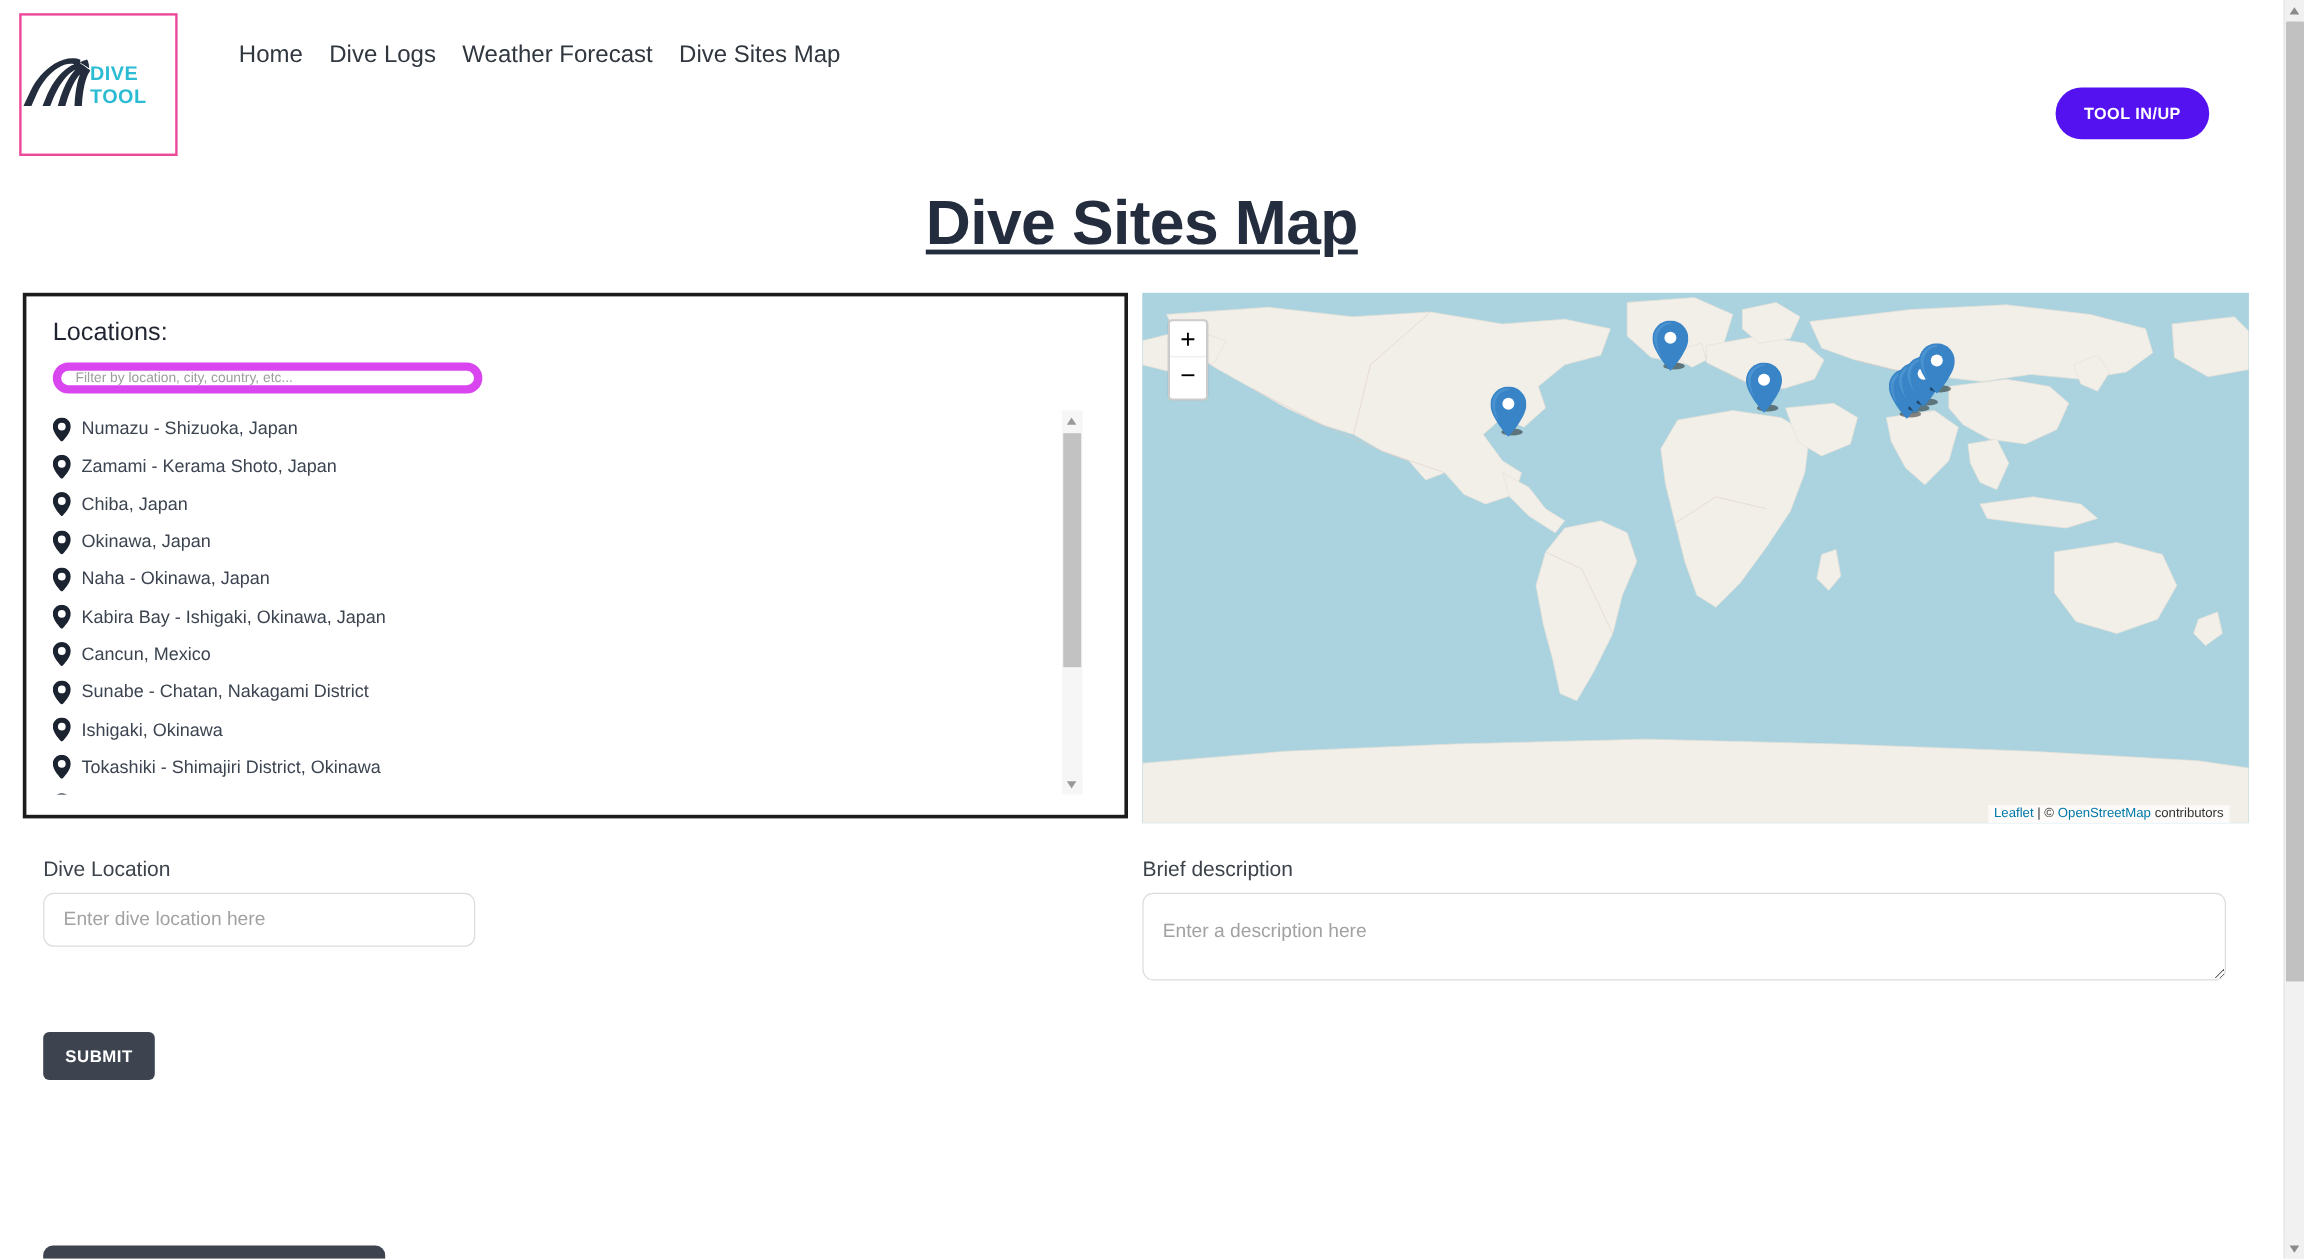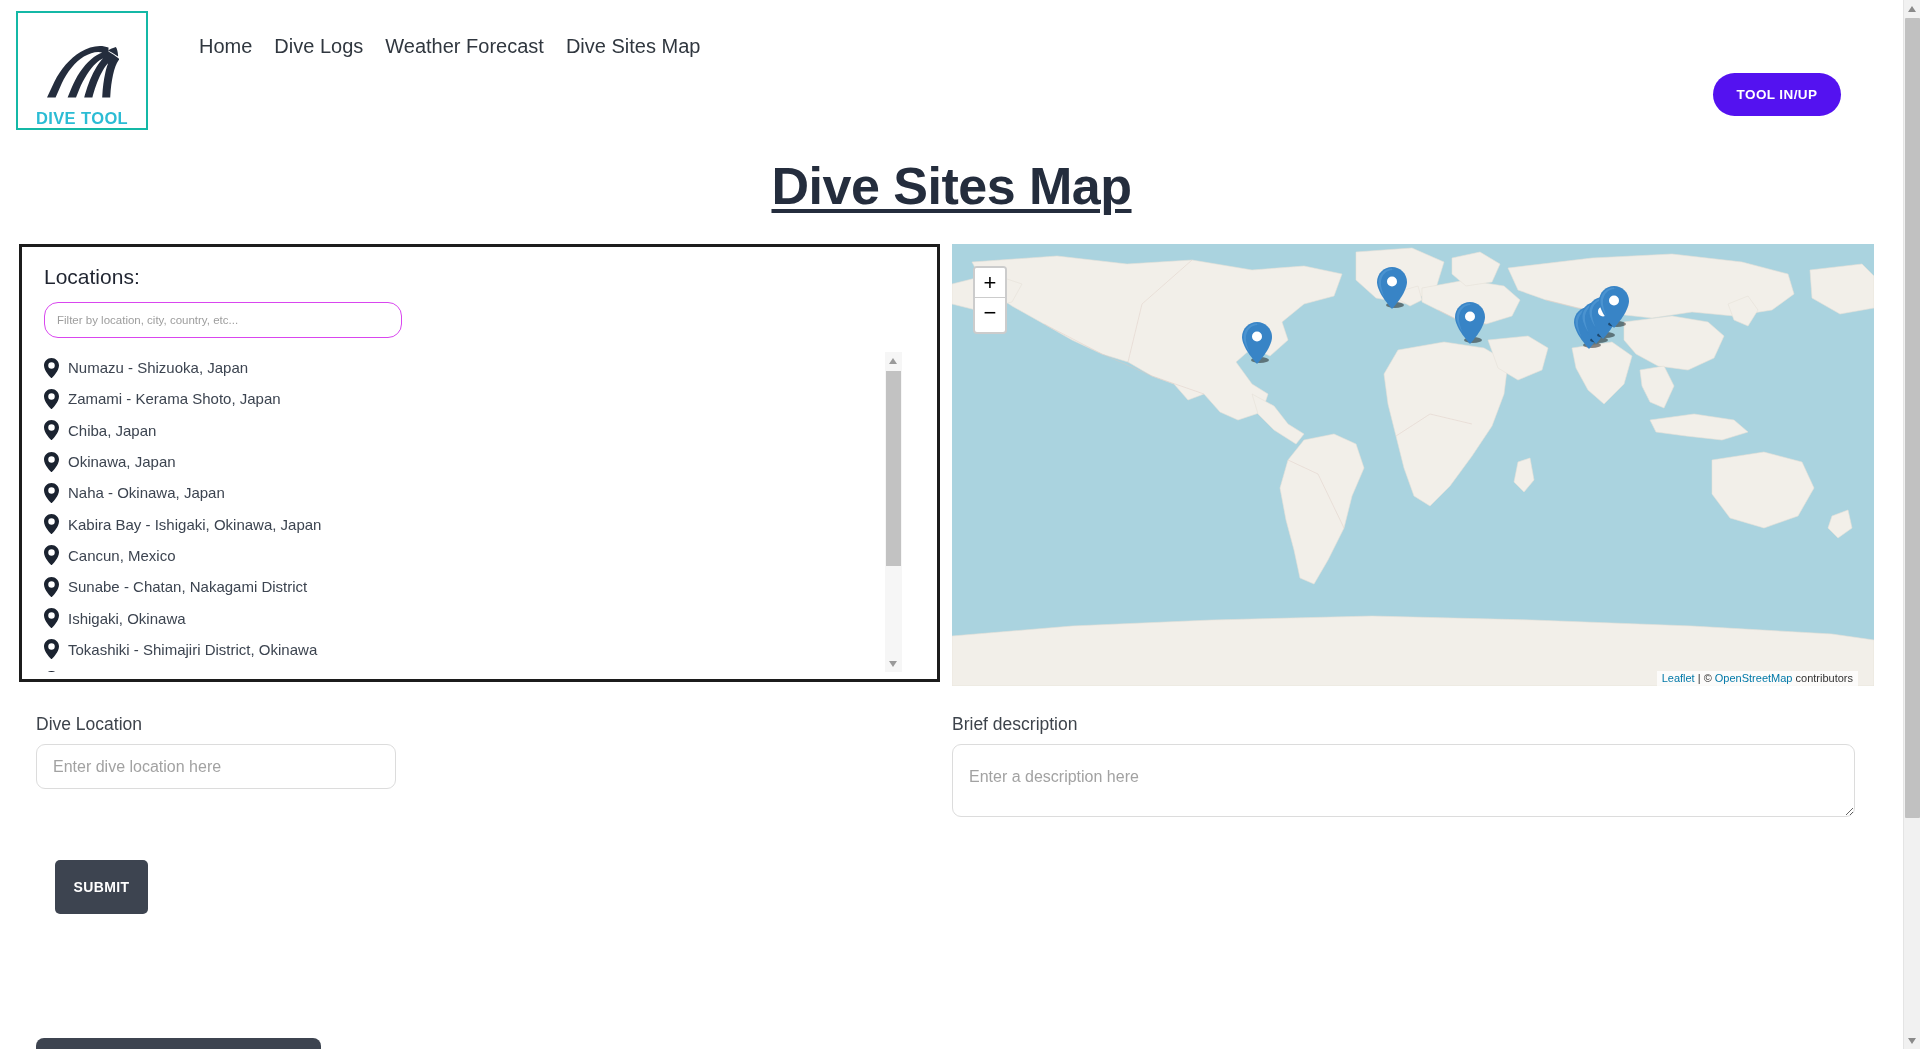--- a/index.html
+++ b/index.html
@@ -48,24 +48,24 @@
 
   
   #header {
     position:relative;
     height:152px;
     background:#fff;
   }
   #logo-box {
     position:absolute; left:16px; top:11px;
     width:132px; height:119px;
-    border:2px solid #14b8a6;
-    background:#fff;
-    display:flex; flex-direction:column;
-    align-items:center; justify-content:flex-end;
+    border:2px solid #ec4899;
+    background:#fff;
+    display:flex; flex-direction:row;
+    align-items:center; justify-content:space-between;
   }
   #logo-wave { width:74px; height:62px; display:block; }
   #logo-text {
     margin-top:3px;
     color:#2bbcd4;
     font-weight:bold;
     font-size:16.5px;
     letter-spacing:0.4px;
   }
   #nav {
@@ -122,22 +122,22 @@
     padding:18px 0 0 22px;
     overflow:hidden;
   }
   #locations-heading {
     font-size:21px;
     color:#1f2430;
     margin:0 0 13px 0;
     font-weight:normal;
   }
   #filter-input {
-    width:358px; height:36px;
-    border:1px solid #d946ef;
+    width:358px; height:26px;
+    border:7px solid #d946ef;
     border-radius:14px;
     padding:0 12px;
     font-family:"Liberation Sans", sans-serif;
     font-size:11.5px;
     color:#333;
     outline:none;
     background:#fff;
   }
   #filter-input::placeholder { color:#9d9d9d; }
 
@@ -262,29 +262,28 @@
     font-size:16px;
     color:#333;
     outline:none;
     resize:vertical;
     background:#fff;
   }
   #description-textarea::placeholder { color:#a2a2a2; }
 
   #submit-btn {
     position:absolute; left:36px; top:146px;
-    width:93px; height:54px;
+    width:93px; height:40px;
     background:#3d4450;
     color:#fff;
     border:none; border-radius:5px;
     font-family:"Liberation Sans", sans-serif;
     font-weight:bold; font-size:14px;
     letter-spacing:0.4px;
     cursor:pointer;
-    margin-left:19px;
   }
   #secondary-btn {
     position:absolute; left:36px; top:1038px;
     width:285px; height:50px;
     background:#3d4450;
     border:none; border-radius:8px;
     cursor:pointer;
   }
 </style>
 </head>

